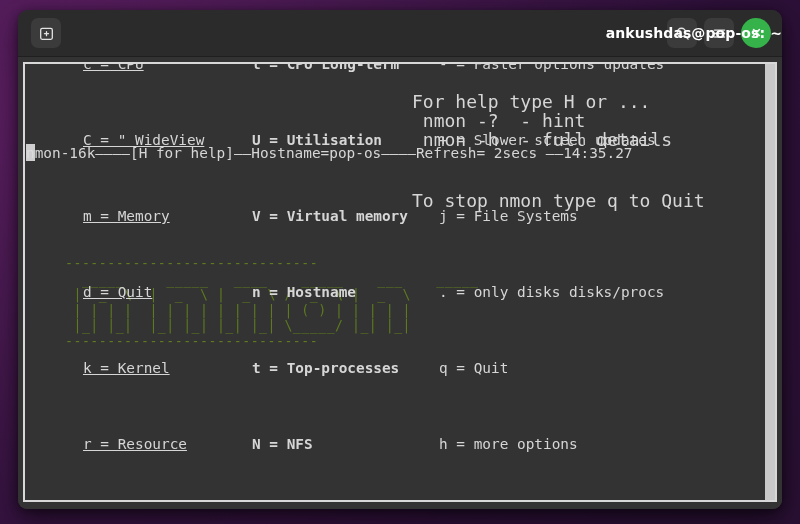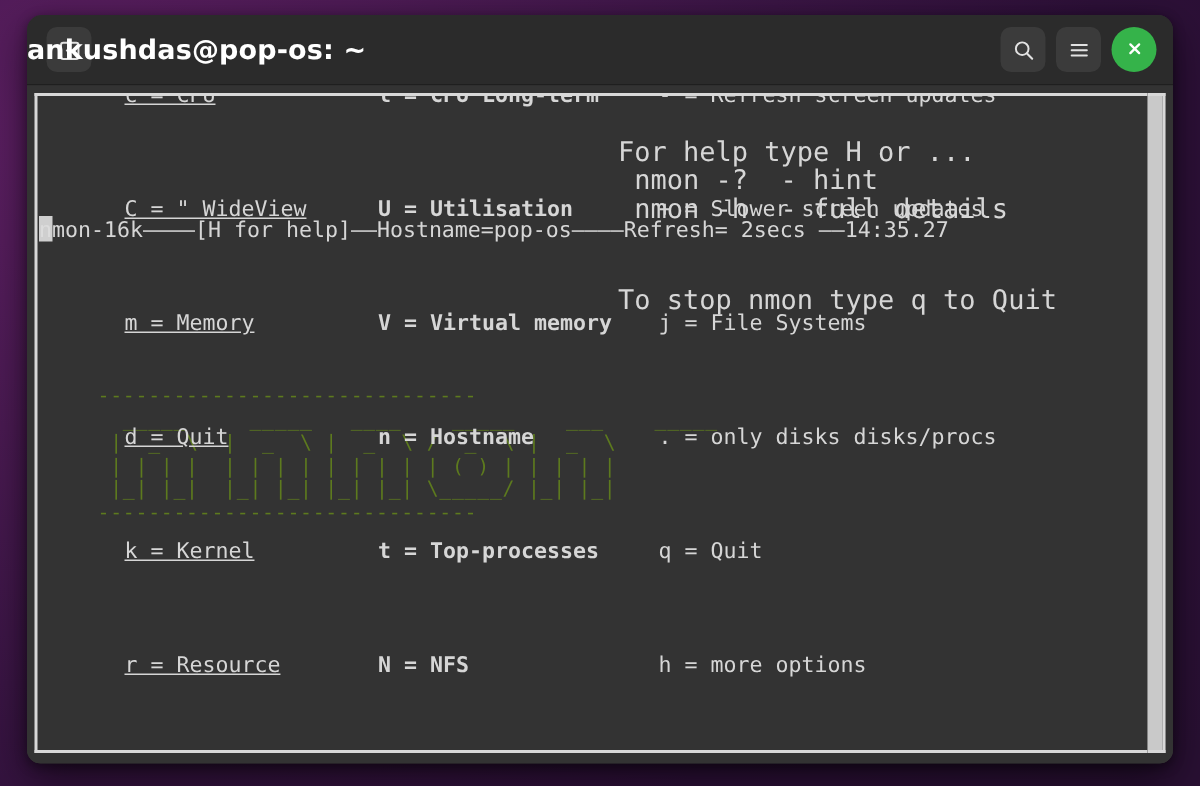--- a/index.html
+++ b/index.html
@@ -56,23 +56,23 @@
     cursor: pointer;
     flex: 0 0 auto;
   }
   .tb-btn svg { display: block; }
 
   .tb-left { margin-left: 4px; }
 
   .tb-title {
     position: absolute;
     left: 0; right: 0;
-    text-align: left;
+    text-align: right;
     color: #ffffff;
-    font-size: 18px;
+    font-size: 14px;
     font-weight: bold;
     letter-spacing: 0.1px;
     pointer-events: none;
     font-family: "DejaVu Sans", "Liberation Sans", sans-serif;
   }
 
   .tb-right {
     margin-left: auto;
     display: flex;
     align-items: center;
@@ -268,21 +268,21 @@
         <div class="help-block"><span>For help type H or ...</span>
 <span> nmon -?  - hint</span>
 <span> nmon -h  - full details</span>
           <div class="help-stop">To stop nmon type q to Quit</div>
         </div>
 
         
         <div class="keys-block">
           
 
-          <div class="keys-row"><span class="kcol1">c = CPU</span><span class="kcol2">l = CPU Long-term</span><span class="kcol3">- = Refresh screen updates</span></div>
+          <div class="keys-row"><span class="kcol1">c = CPU</span><span class="kcol2">l = CPU Long-term</span><span class="kcol3">- = Faster options updates</span></div>
 
           <div class="keys-row"><span class="kcol1">C = " WideView</span><span class="kcol2">U = Utilisation</span><span class="kcol3">+ = Slower screen updates</span></div>
 
           <div class="keys-row"><span class="kcol1">m = Memory</span><span class="kcol2">V = Virtual memory</span><span class="kcol3">j = File Systems</span></div>
 
           <div class="keys-row"><span class="kcol1">d = Quit</span><span class="kcol2">n = Hostname</span><span class="kcol3">. = only disks disks/procs</span></div>
 
           <div class="keys-row"><span class="kcol1">k = Kernel</span><span class="kcol2">t = Top-processes</span><span class="kcol3">q = Quit</span></div>
 
           <div class="keys-row"><span class="kcol1">r = Resource</span><span class="kcol2">N = NFS</span><span class="kcol3">h = more options</span></div>

